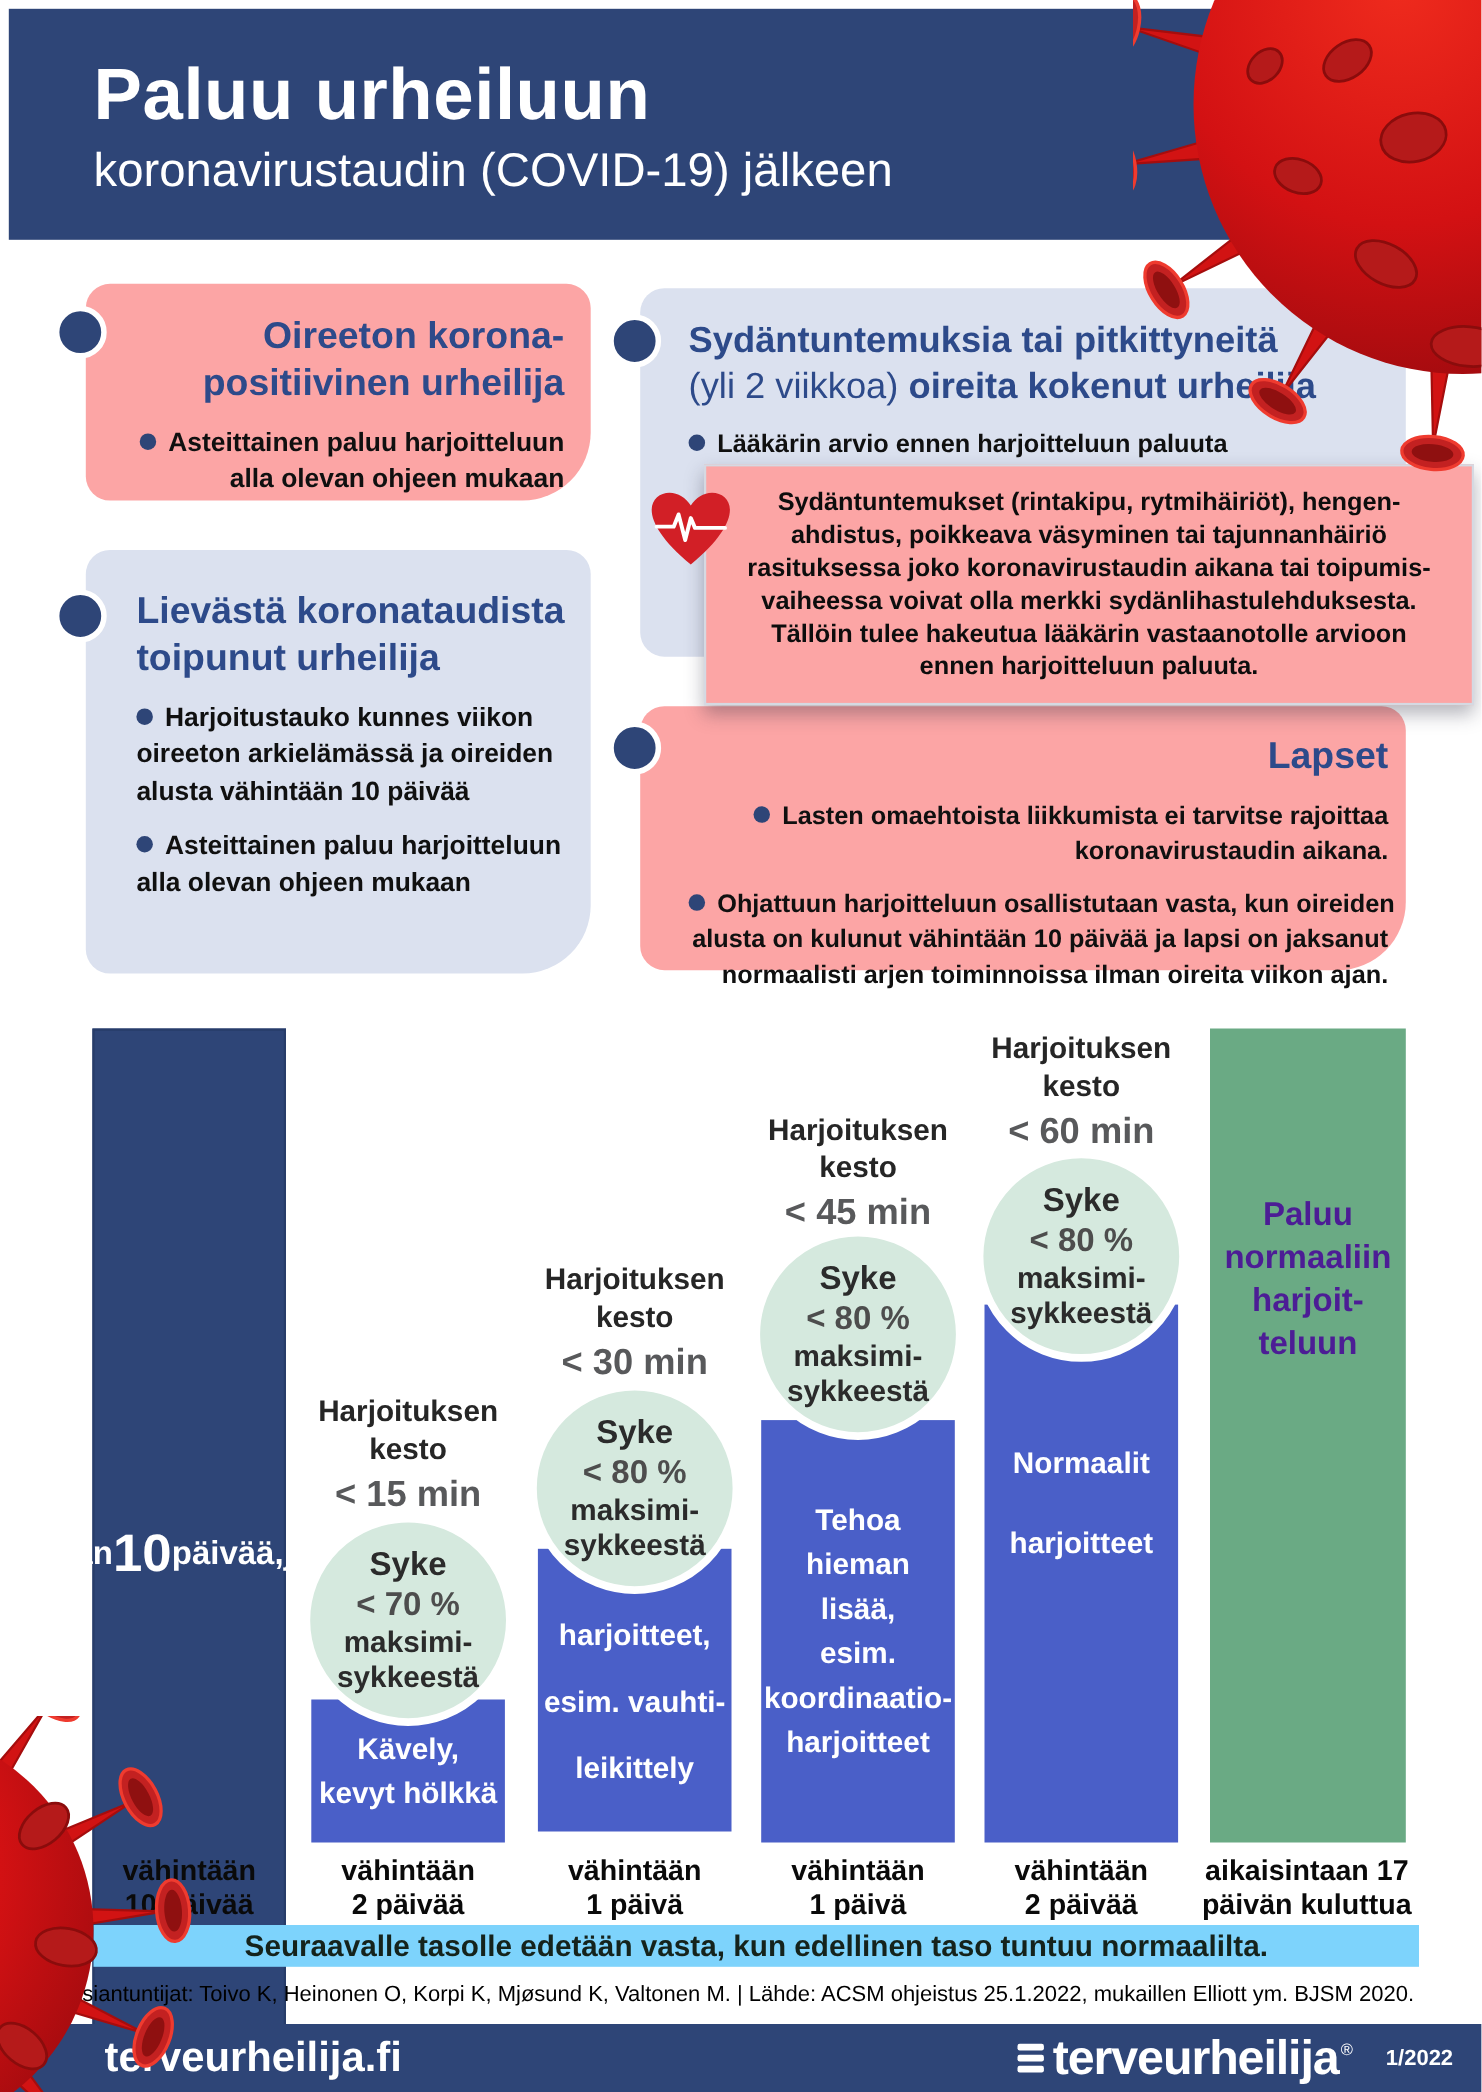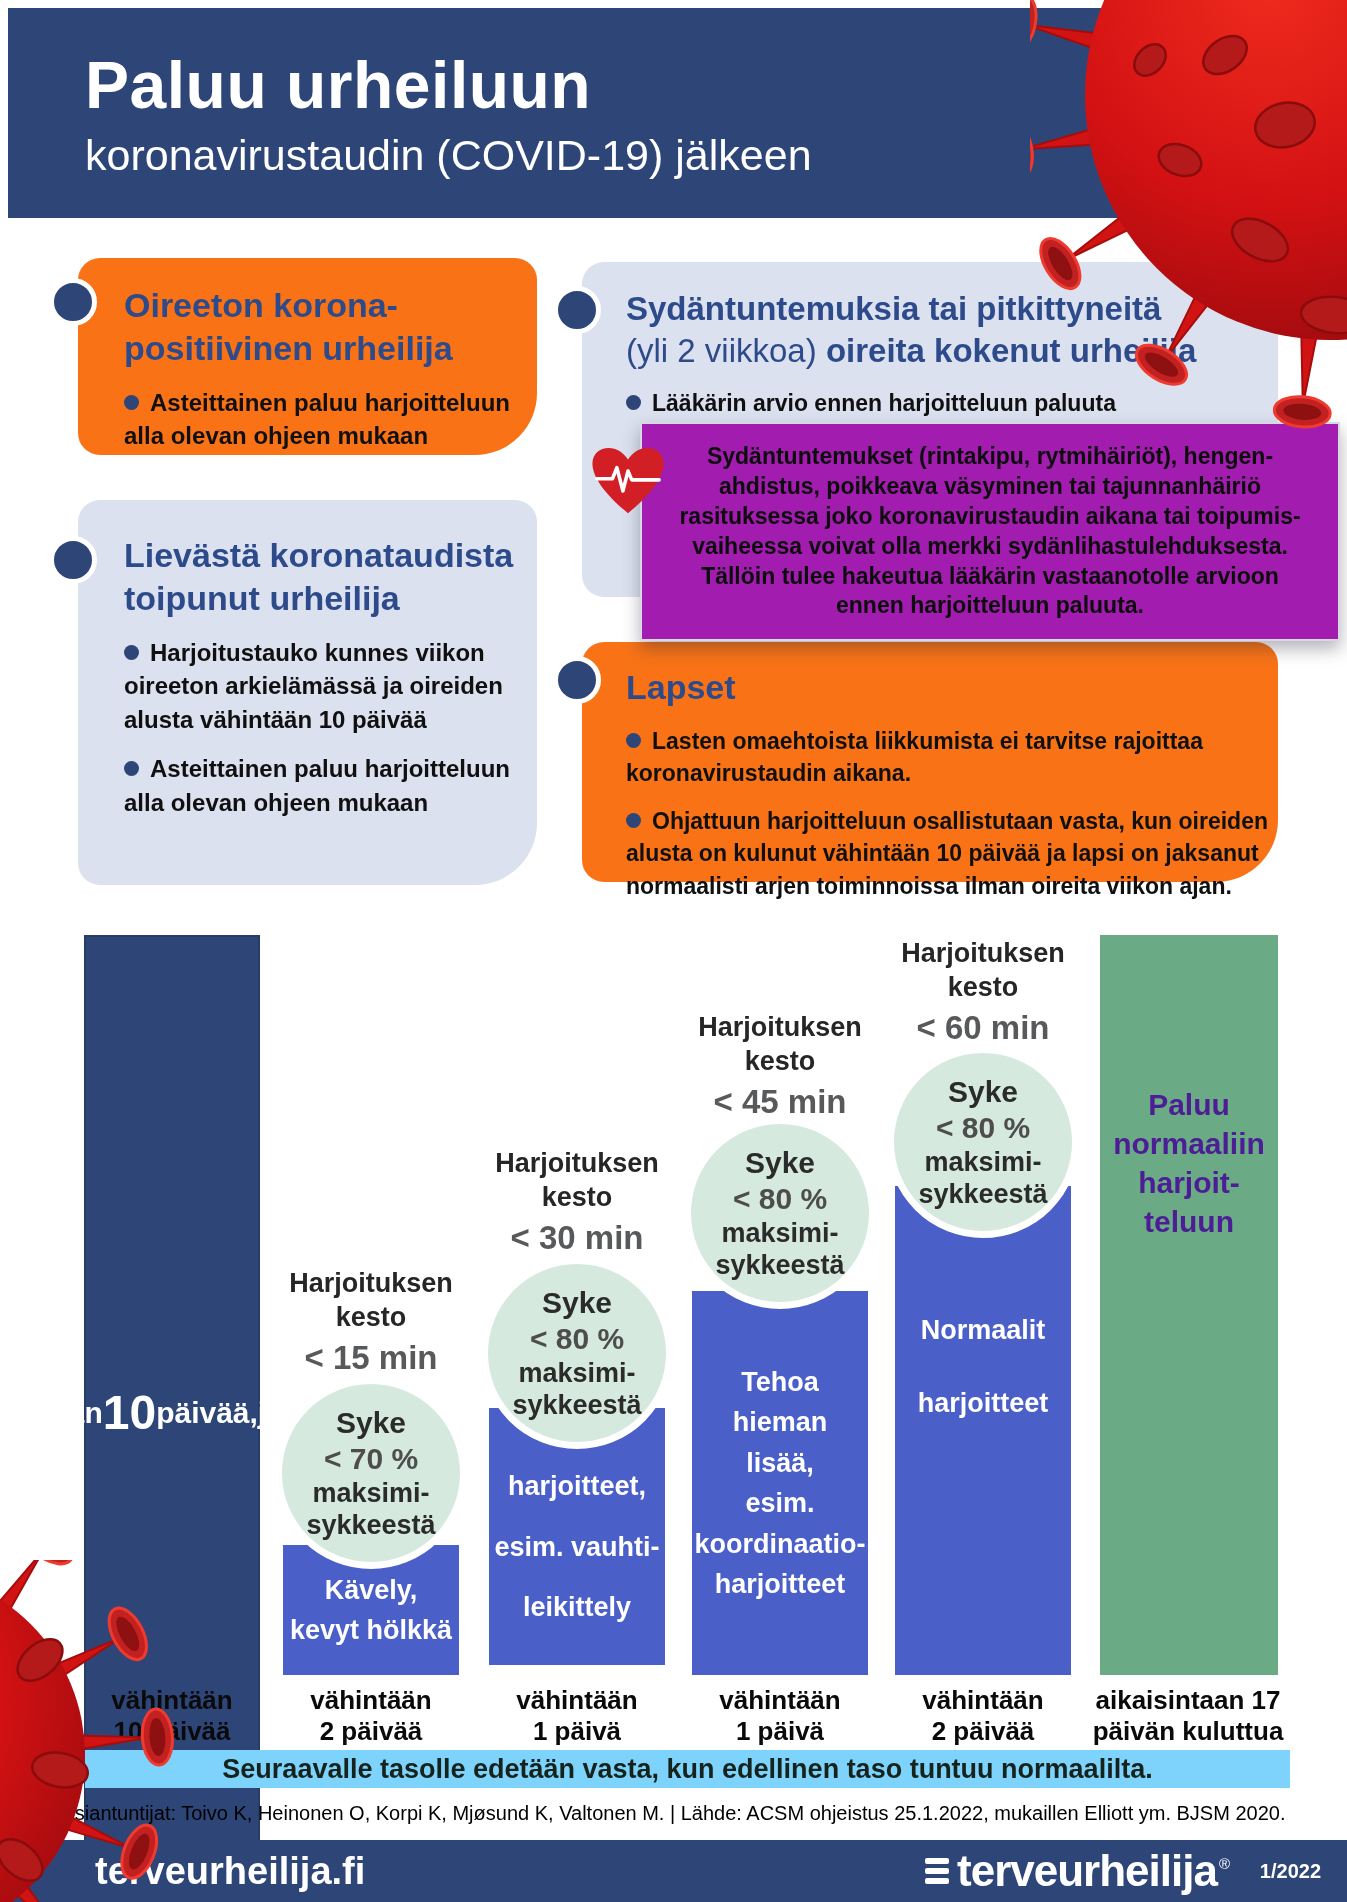--- a/index.html
+++ b/index.html
@@ -12,21 +12,21 @@
   .header {
     position:absolute; left:8px; top:8px; width:1122px; height:210px;
     background:#2e4577; color:#fff; padding-left:77px;
     display:flex; flex-direction:column; justify-content:center;
   }
   .header-title { font-size:66px; font-weight:700; letter-spacing:.5px; }
   .header-sub   { font-size:43px; font-weight:400; margin-top:8px; }
 
   
   .info-box { position:absolute; border-radius:22px 22px 62px 22px; }
-  .box-green { background:#f97316; }
+  .box-green { background:#fca5a5;text-align:right; }
   .box-lav   { background:#dbe1ef; }
   .box1 { left:78px;  top:258px; width:459px; height:197px; padding:26px 24px 0 46px; }
   .box2 { left:582px; top:262px; width:696px; height:335px; padding:26px 20px 0 44px; }
   .box3 { left:78px;  top:500px; width:459px; height:385px; padding:34px 22px 0 46px; }
   .box4 { left:582px; top:642px; width:696px; height:240px; padding:24px 16px 0 44px; }
   .box-marker {
     position:absolute; left:-29px; width:48px; height:48px; border-radius:50%;
     background:#2e4577; border:5px solid #fff;
   }
   .m1 { top:20px; } .m2 { top:24px; } .m3 { top:36px; } .m4 { top:14px; }
@@ -36,21 +36,21 @@
   .bullet { margin-top:16px; font-size:24px; font-weight:700; color:#101010; line-height:1.4; }
   .box2 .bullet, .box4 .bullet { font-size:23px; }
   .bullet-line { white-space:nowrap; }
   .bullet-dot {
     display:inline-block; width:15px; height:15px; border-radius:50%;
     background:#2e4577; margin-right:11px; transform:translateY(-1px);
   }
   
   .callout {
     position:absolute; left:640px; top:422px; width:700px; min-height:198px;
-    background:#a21caf; border:2px solid #d5d9e2; box-shadow:0 8px 16px rgba(40,40,60,.35);
+    background:#fca5a5; border:2px solid #d5d9e2; box-shadow:0 8px 16px rgba(40,40,60,.35);
     padding:18px 16px; text-align:center; font-weight:700; font-size:23px;
     line-height:1.3; color:#0d0d0d; z-index:2;
   }
   .callout div { white-space:nowrap; }
   .heart-icon { position:absolute; left:588px; top:444px; z-index:3; }
 
   
   .chart { position:absolute; left:0; top:930px; width:1347px; height:860px; }
   .col-rest {
     position:absolute; left:84px; top:5px; width:176px; height:955px;

